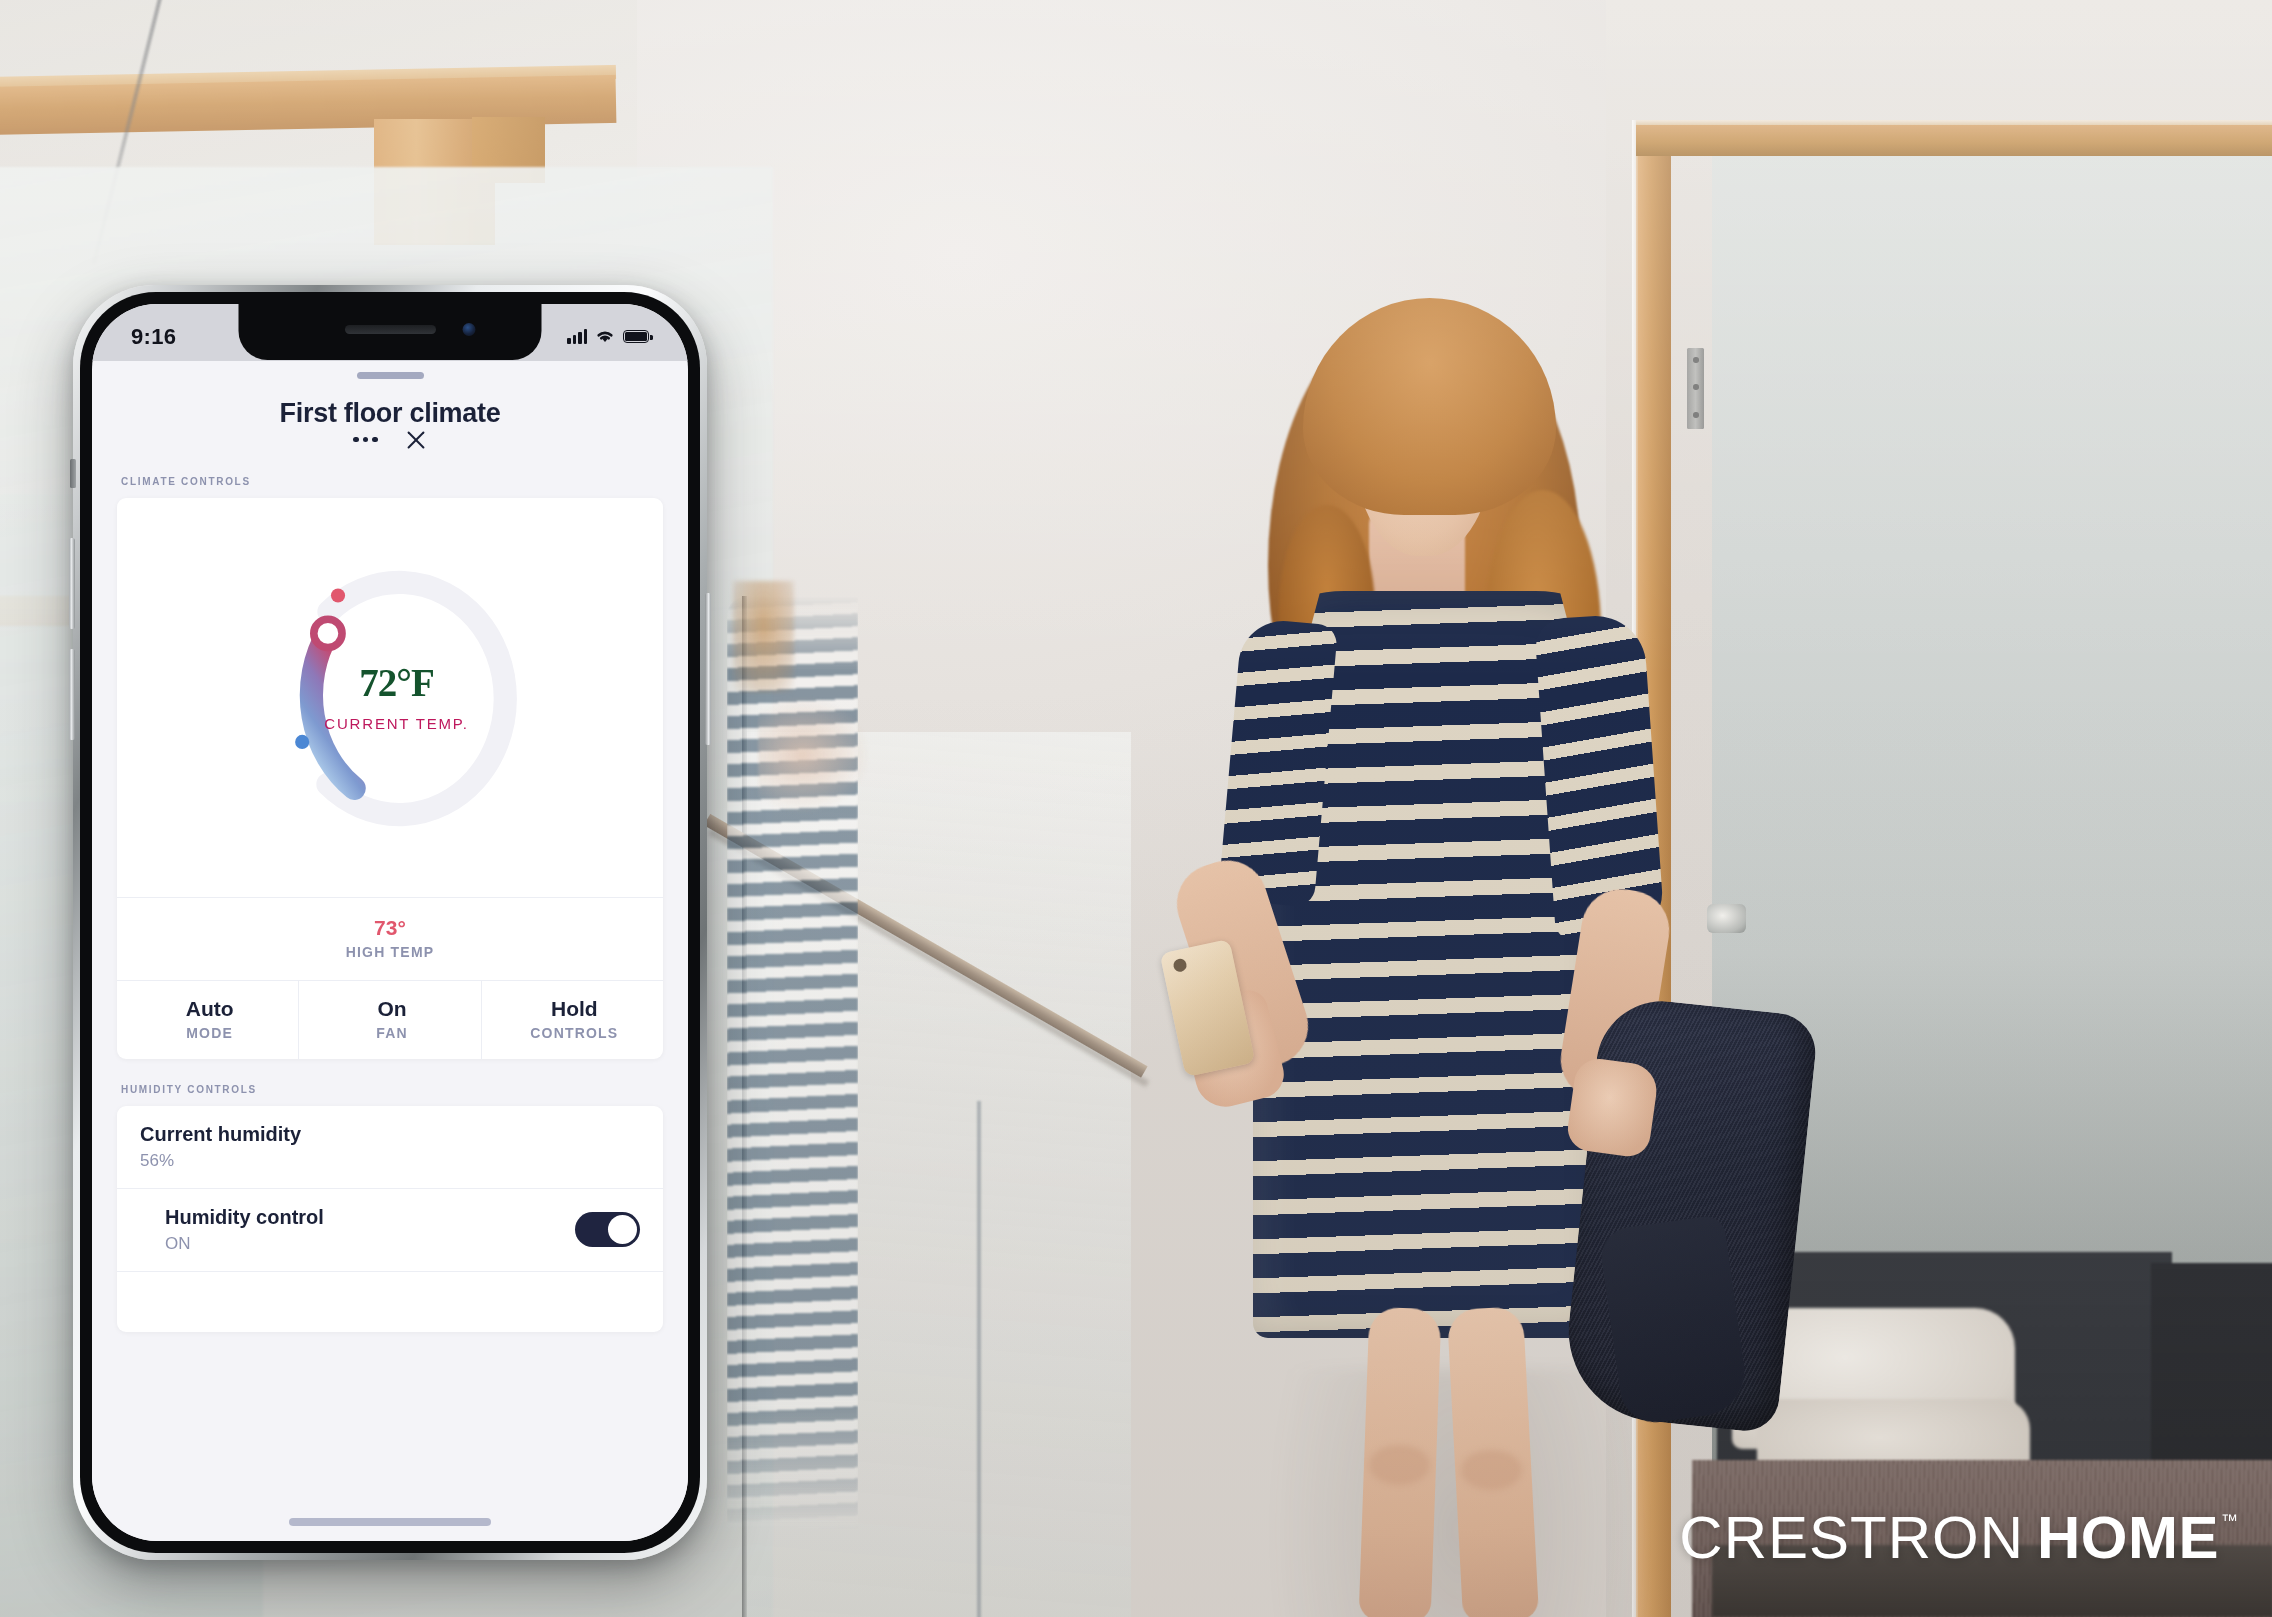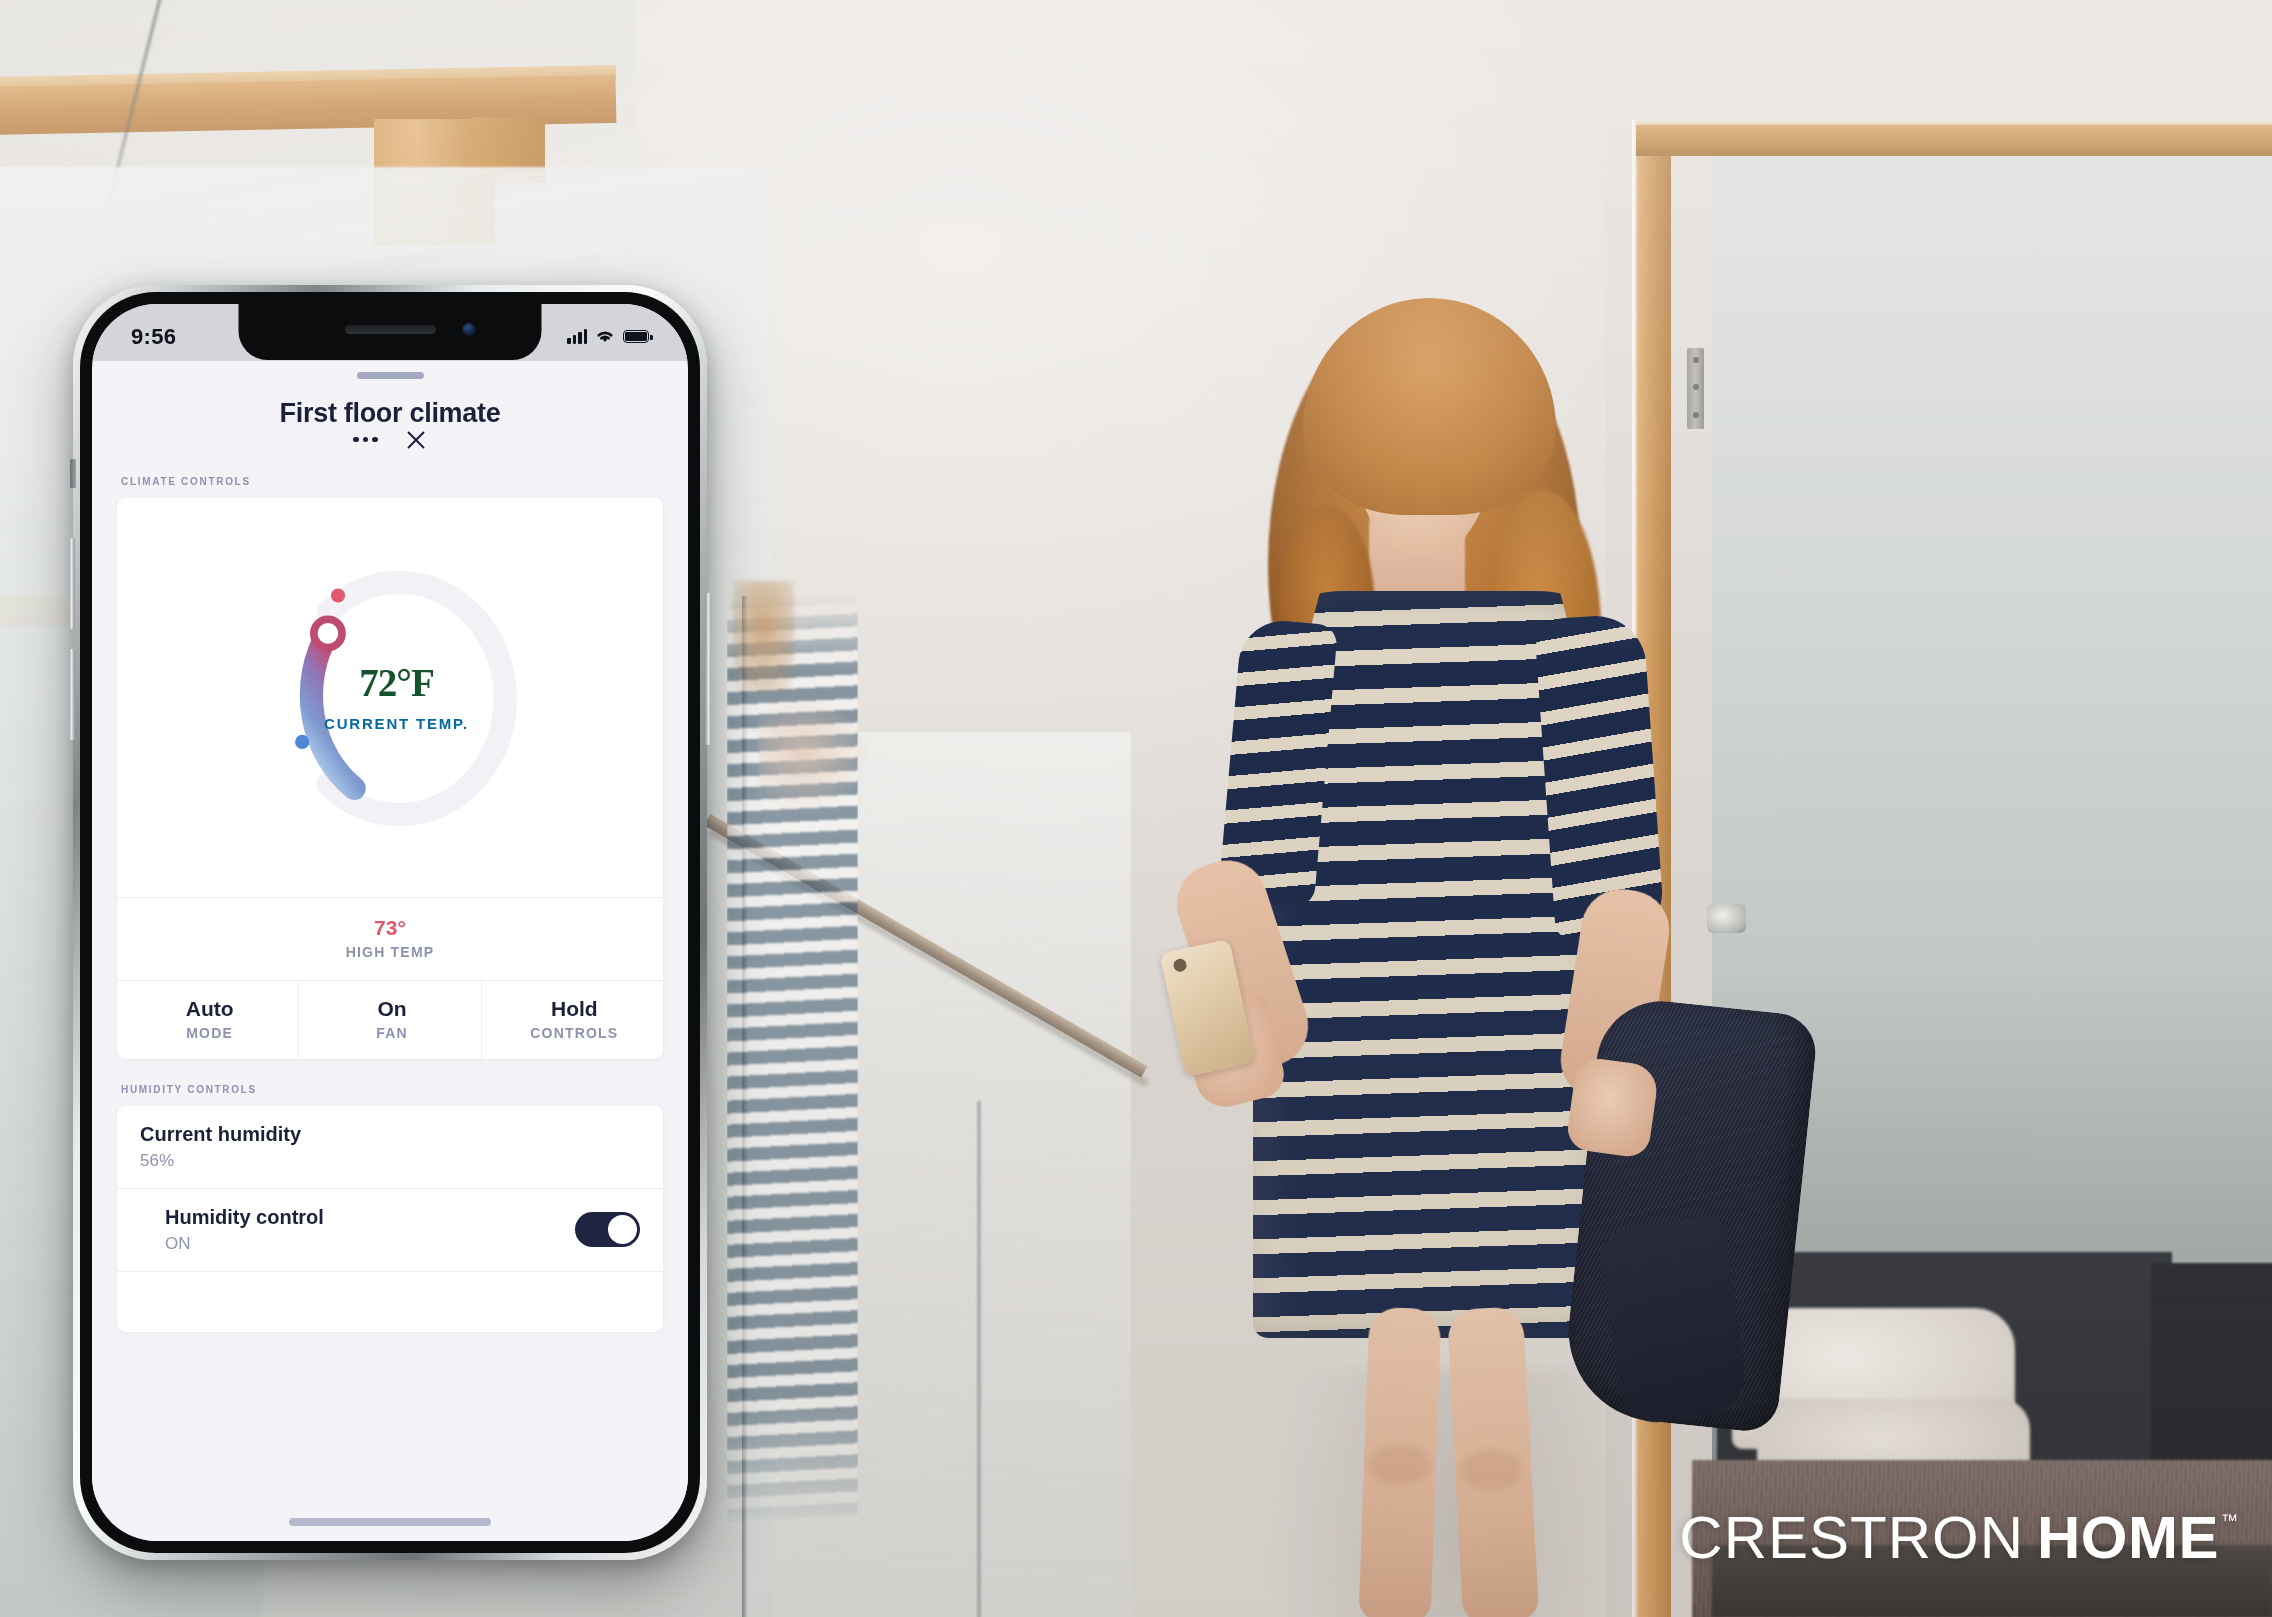--- a/index.html
+++ b/index.html
@@ -508,21 +508,21 @@
   }
   .dial { position: relative; width: 323px; height: 323px; }
   .dial svg { position: absolute; left: 0; top: 0; }
   .dial-center {
     position: absolute; left: 0; top: 0; width: 100%; height: 100%;
     display: flex; flex-direction: column; align-items: center; justify-content: center;
     padding-left: 13px;
   }
   .dial-temp { font-size: 39px; font-weight: 700; color: #14532d; letter-spacing: -1px; line-height: 1; font-family: Liberation Serif, serif; }
   .dial-sub {
-    font-size: 15px; font-weight: 700; letter-spacing: 1.8px; color: #0369a1;
+    font-size: 15px; font-weight: 400; letter-spacing: 1.8px; color: #be185d;
     margin-top: 13px;
   }
 
   .setpoints { display: flex; border-top: 1px solid #eceef4; }
   .setpoint {
     flex: 1; text-align: center; padding: 18px 0 20px 0;
   }
   .setpoint + .setpoint { border-left: 1px solid #eceef4; }
   .sp-val { font-size: 21px; font-weight: 700; line-height: 1.15; }
   .sp-val.low { color: #4b87d4; }
@@ -666,21 +666,21 @@
 
     <div class="phone-inner">
       <div class="screen">
 
         <div class="notch">
           <div class="speaker"></div>
           <div class="front-cam"></div>
         </div>
 
         <div class="statusbar">
-          <div class="sb-time">9:56</div>
+          <div class="sb-time">9:16</div>
           <div class="sb-icons">
             <span class="sig">
                 <i></i>
                 <i></i>
                 <i></i>
                 <i></i>
               </span>
             <svg width="20" height="15" viewBox="0 0 40 30">
               <path d="M20 26 L14.5 19.5 A8.8 8.8 0 0 1 25.5 19.5 Z" fill="#11131c"></path>
               <path d="M7.5 12.5 A18.5 18.5 0 0 1 32.5 12.5" stroke="#11131c" stroke-width="5.4" fill="none" stroke-linecap="round"></path>

